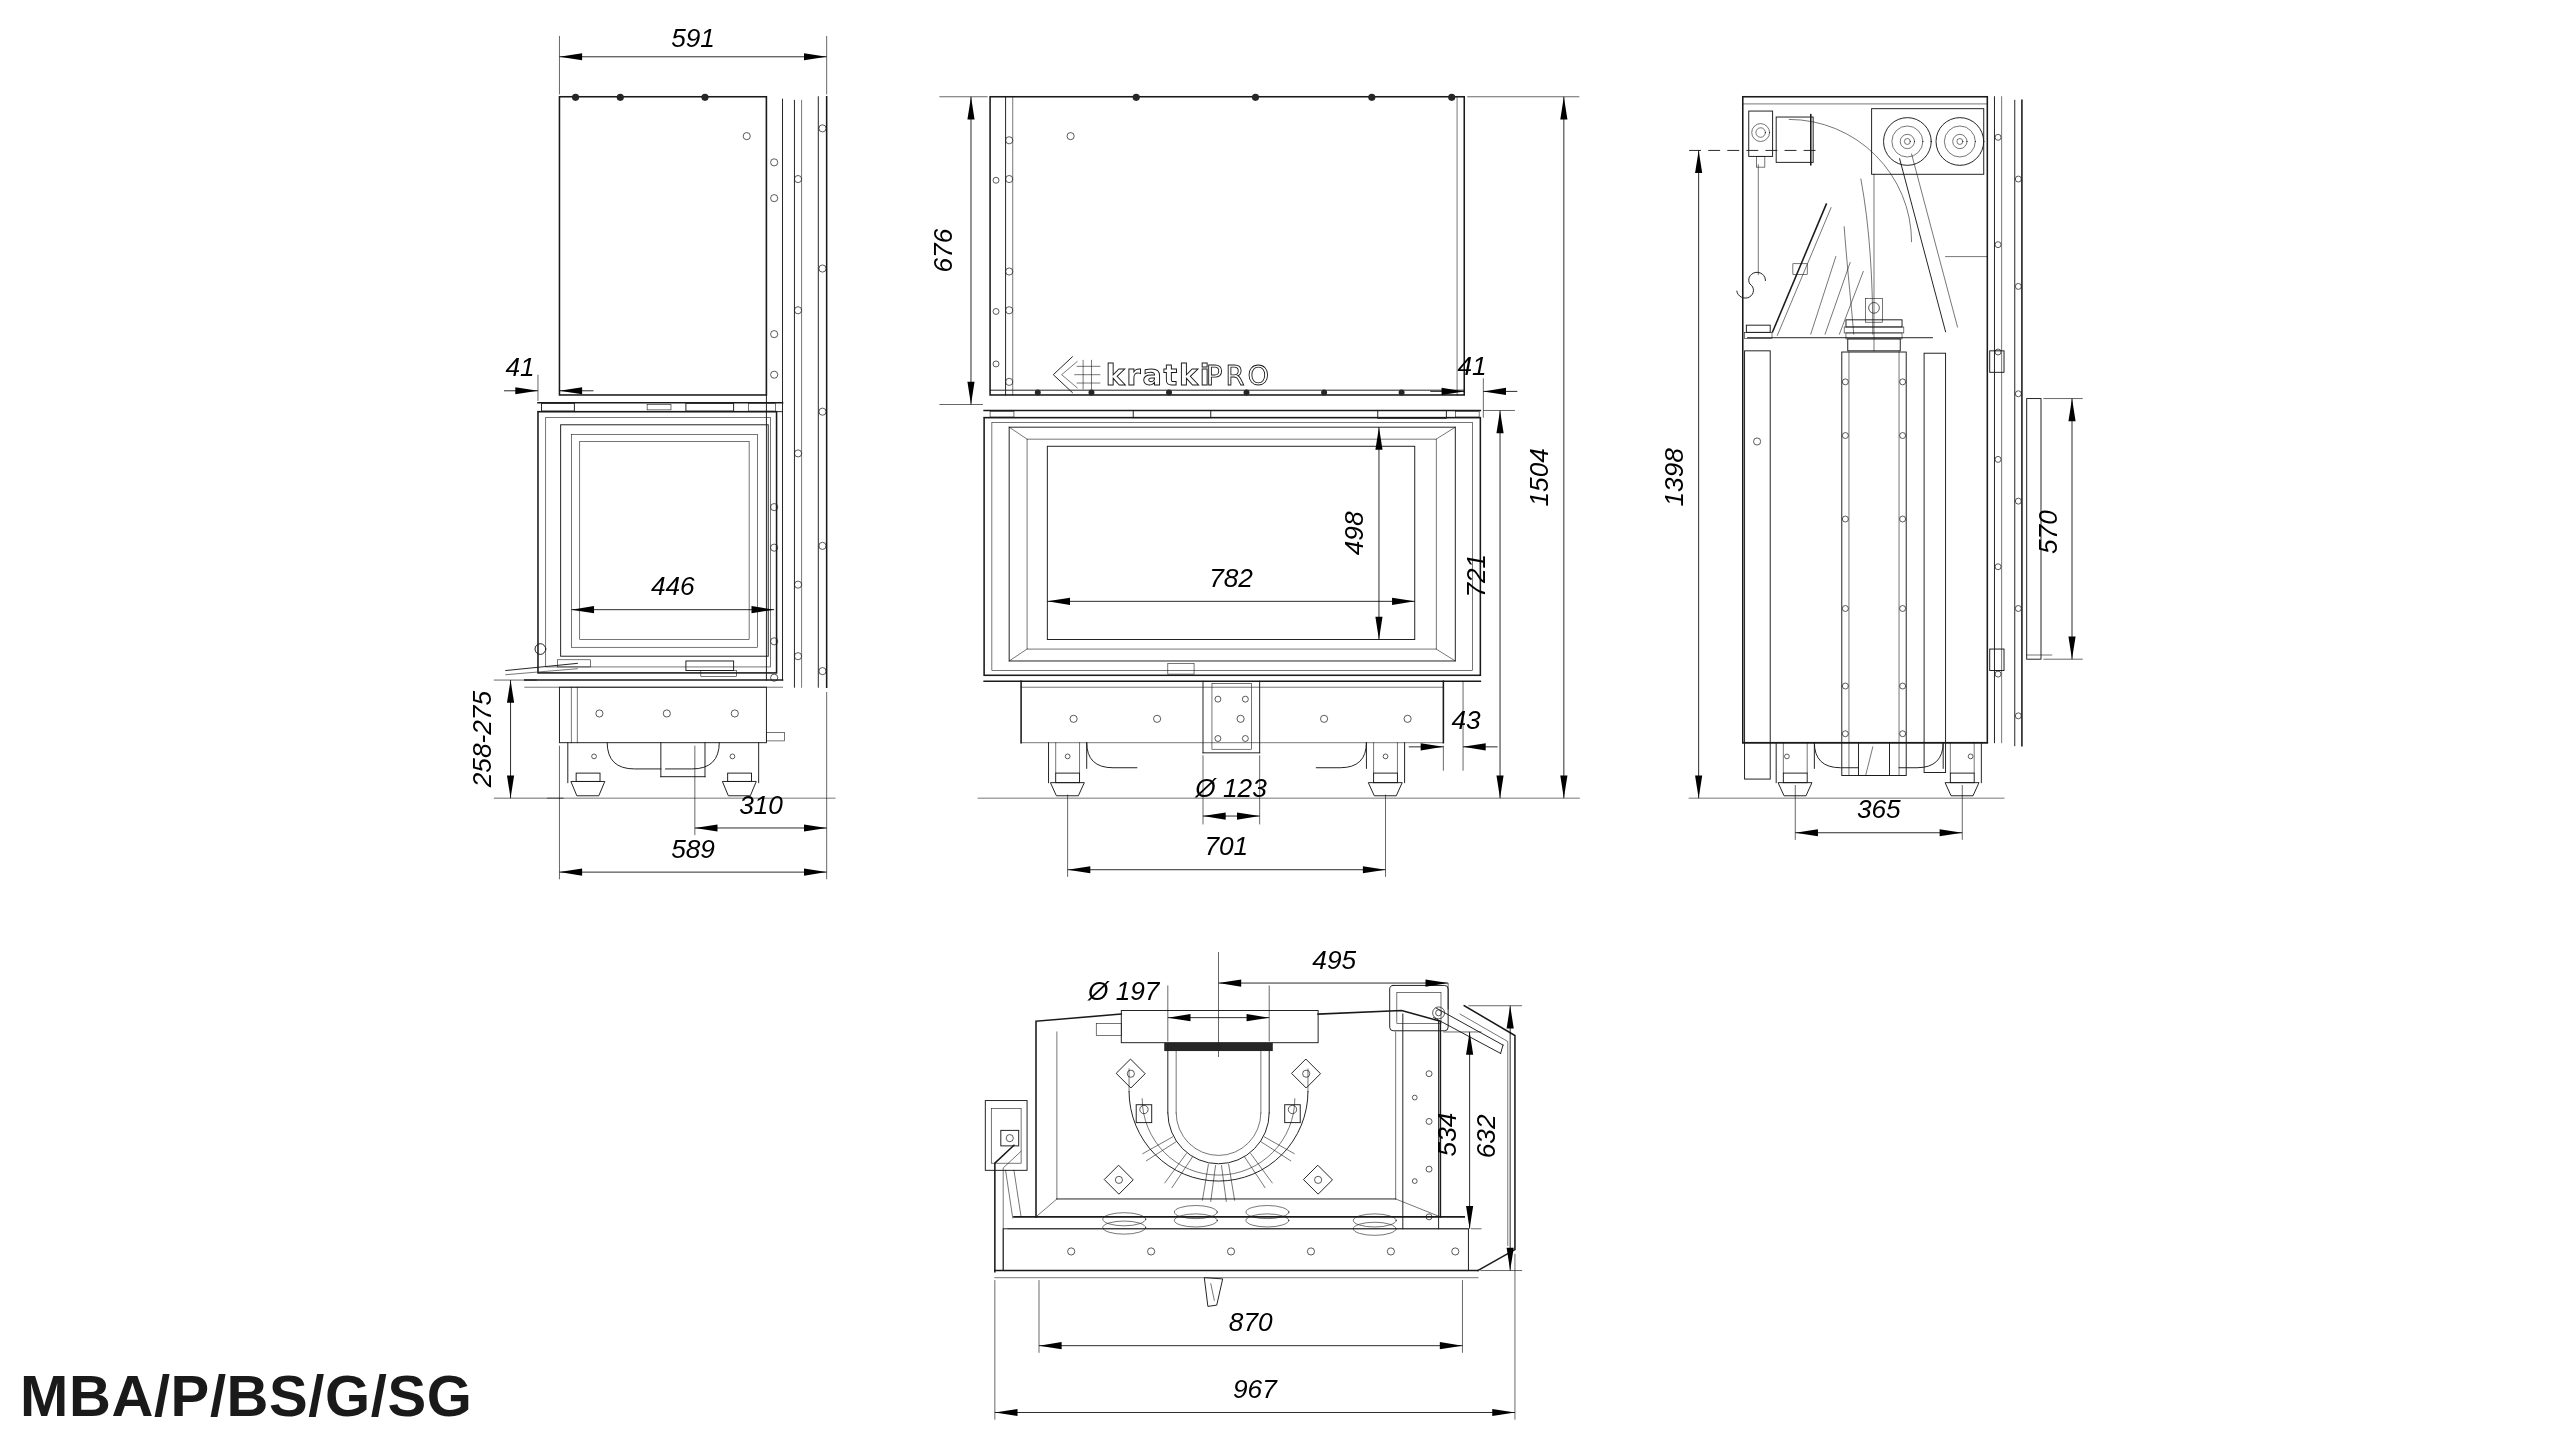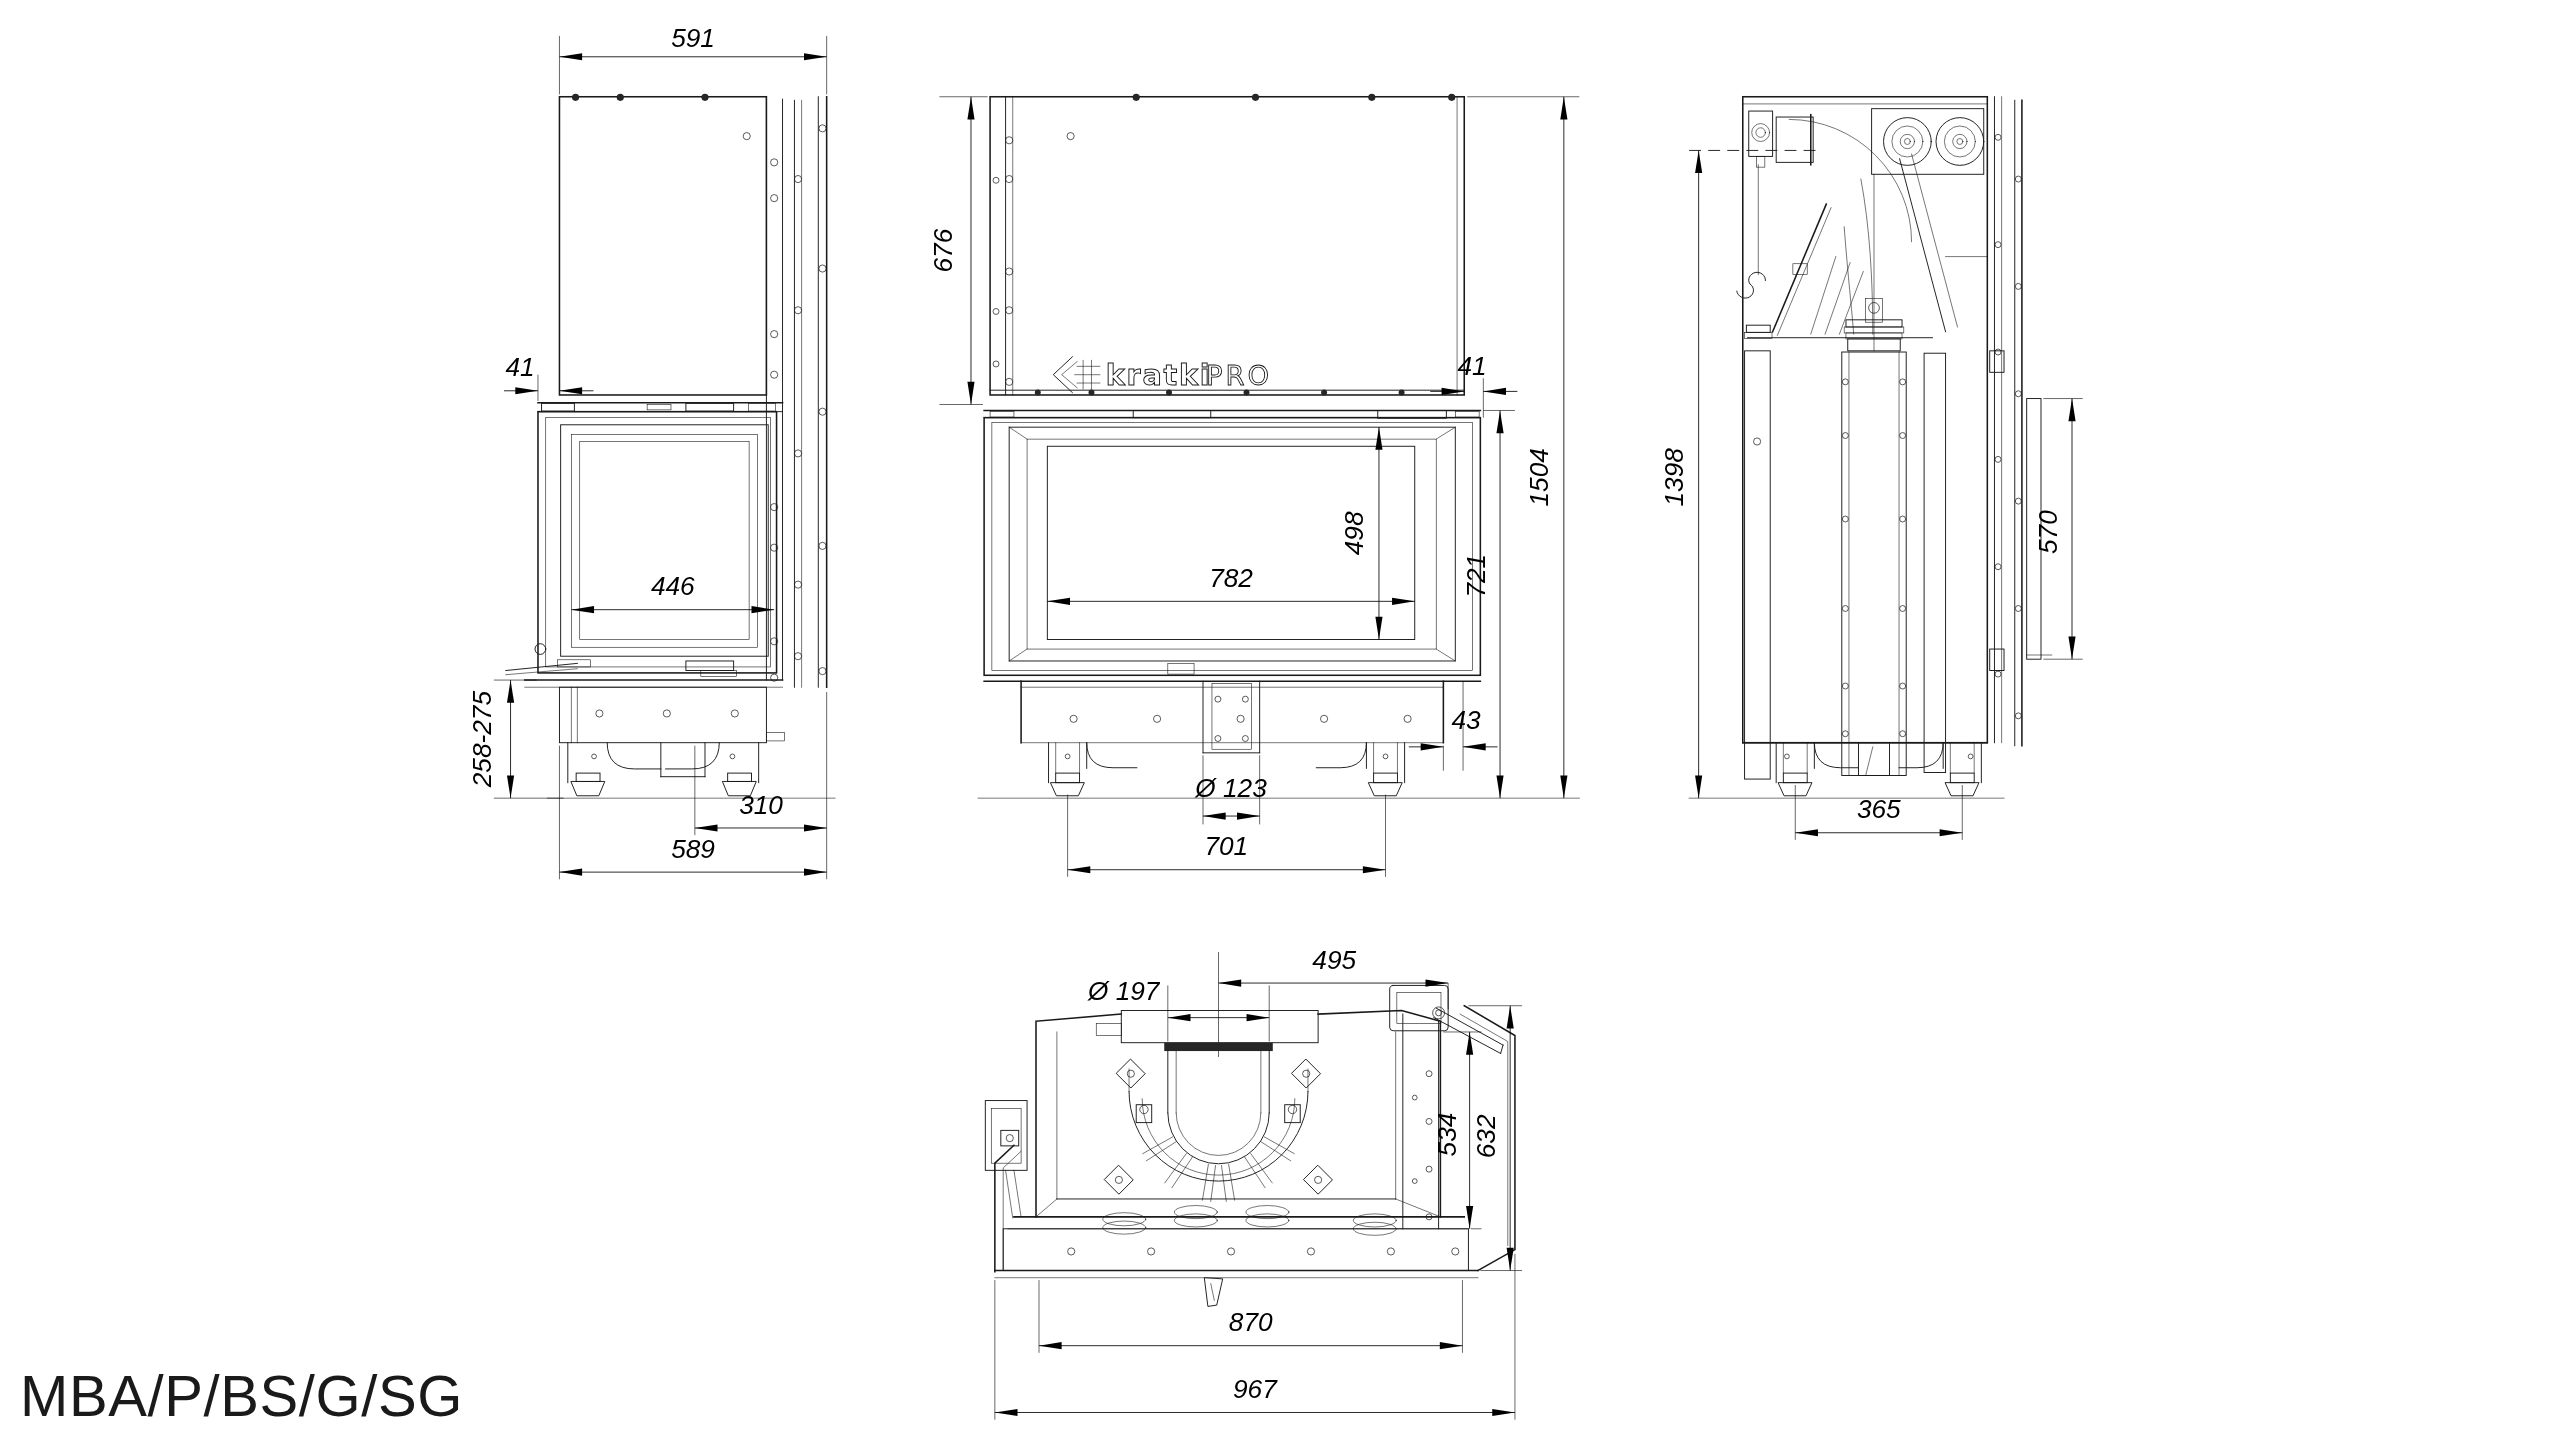--- a/index.html
+++ b/index.html
@@ -7,21 +7,21 @@
        font-family:"Liberation Sans",sans-serif;}
   svg{position:absolute;left:0;top:0;}
   .ol{stroke:#1a1a1a;stroke-width:2.6;fill:none;stroke-linejoin:miter;stroke-linecap:square}
   .m {stroke:#1a1a1a;stroke-width:1.6;fill:none;stroke-linecap:square}
   .t {stroke:#1a1a1a;stroke-width:1;fill:none;stroke-linecap:square}
   .dim{stroke:#000;stroke-width:1.4;fill:none}
   .ext{stroke:#000;stroke-width:1;fill:none}
   .scr{stroke:#1a1a1a;stroke-width:1.2;fill:none}
   .dk{fill:#262626;stroke:none}
   text.d{font-style:italic;font-size:44px;fill:#000;font-family:"Liberation Sans",sans-serif}
-  .caption{position:absolute;left:20px;top:1362px;font-size:58px;font-weight:400;
+  .caption{position:absolute;left:20px;top:1362px;font-size:58px;font-weight:700;
            letter-spacing:0.6px;color:#1a1a1a;font-family:"Liberation Sans",sans-serif;}
   .logot{fill:none;stroke:#161616;font-family:"DejaVu Sans",sans-serif}
 </style>
 </head>
 <body>
 
 <svg width="2576" height="1449" viewBox="0 0 4319 2429">
   <defs>
     <marker id="ma" orient="auto" markerUnits="userSpaceOnUse" markerWidth="44" markerHeight="16" refX="42" refY="8">
       <path d="M42 8 L4 2 L4 14 Z" fill="#000"></path>

